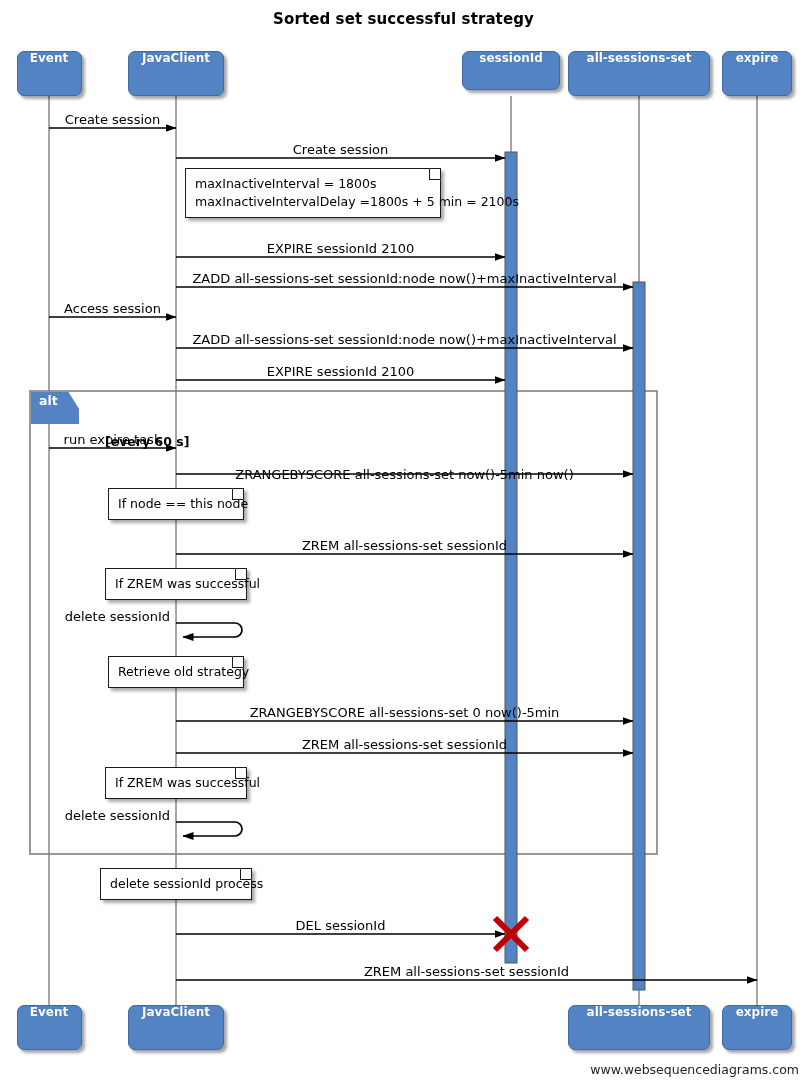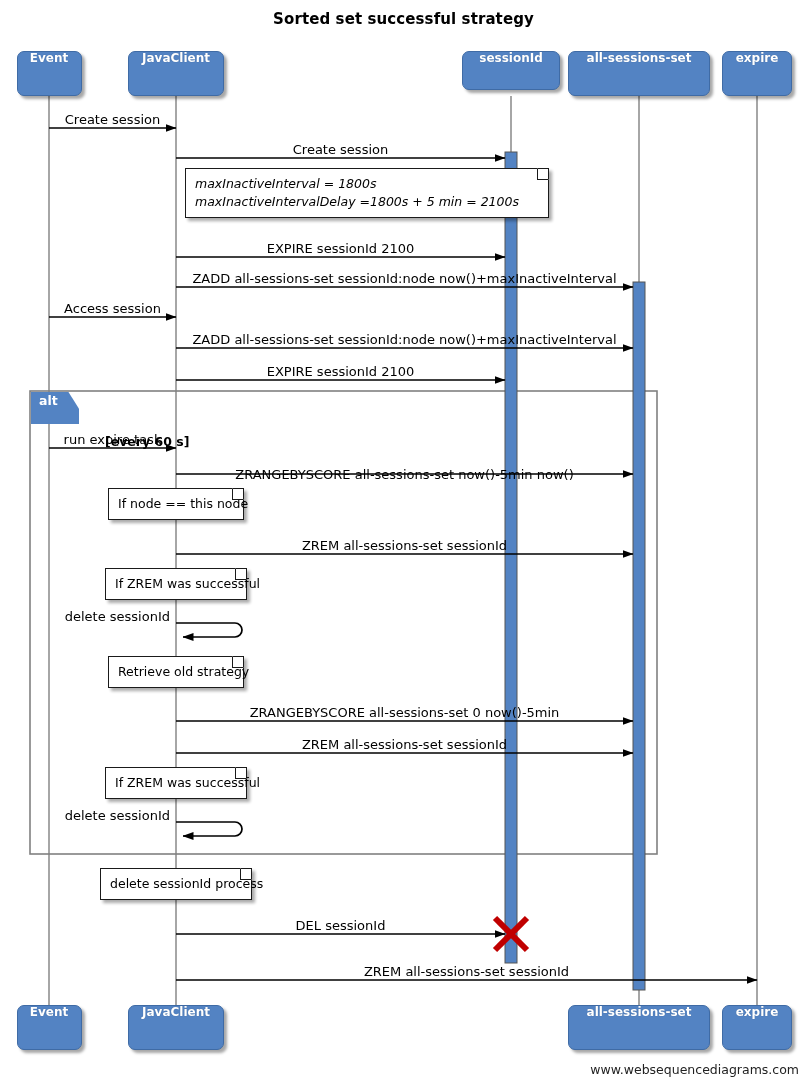--- a/index.html
+++ b/index.html
@@ -220,21 +220,21 @@
       <div class="msg-label center" style="left: 404.5px; top: 459px; margin-top: 9px;">ZRANGEBYSCORE all-sessions-set now()-5min now()</div>
       <div class="msg-label center" style="left: 404.5px; top: 539px;">ZREM all-sessions-set sessionId</div>
       <div class="msg-label right" style="left: 170px; top: 610px;">delete sessionId</div>
       <div class="msg-label center" style="left: 404.5px; top: 706px;">ZRANGEBYSCORE all-sessions-set 0 now()-5min</div>
       <div class="msg-label center" style="left: 404.5px; top: 738px;">ZREM all-sessions-set sessionId</div>
       <div class="msg-label right" style="left: 170px; top: 809px;">delete sessionId</div>
       <div class="msg-label center" style="left: 340.5px; top: 919px;">DEL sessionId</div>
       <div class="msg-label center" style="left: 466.5px; top: 965px;">ZREM all-sessions-set sessionId</div>
     </div>
   <div id="notes">
-      <div class="note" style="left: 185px; top: 168px; width: 364px; min-height: 47px; font-style: italic;"><span>maxInactiveInterval = 1800s
+      <div class="note" style="left: 185px; top: 168px; width: 256px; min-height: 47px;"><span>maxInactiveInterval = 1800s
 maxInactiveIntervalDelay =1800s + 5 min = 2100s</span><span class="fold"></span></div>
       <div class="note" style="left: 108px; top: 488px; width: 136px; min-height: 32px;"><span>If node == this node</span><span class="fold"></span></div>
       <div class="note" style="left: 105px; top: 568px; width: 142px; min-height: 32px;"><span>If ZREM was successful</span><span class="fold"></span></div>
       <div class="note" style="left: 108px; top: 656px; width: 136px; min-height: 32px;"><span>Retrieve old strategy</span><span class="fold"></span></div>
       <div class="note" style="left: 105px; top: 767px; width: 142px; min-height: 32px;"><span>If ZREM was successful</span><span class="fold"></span></div>
       <div class="note" style="left: 100px; top: 868px; width: 152px; min-height: 32px;"><span>delete sessionId process</span><span class="fold"></span></div>
     </div>
   <div id="frag-labels">
       <div class="frag-tag" style="left: 31px; top: 392px; width: 48px; height: 32px;">alt</div>
       <div class="frag-cond" style="left: 105px; top: 394px;">[every 60 s]</div>

